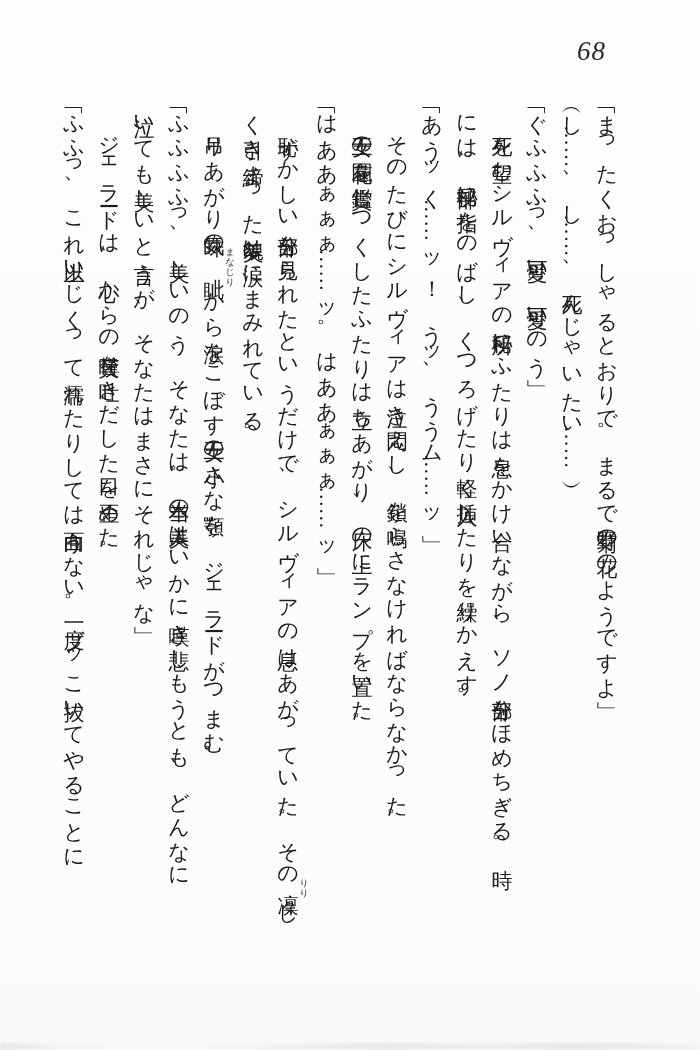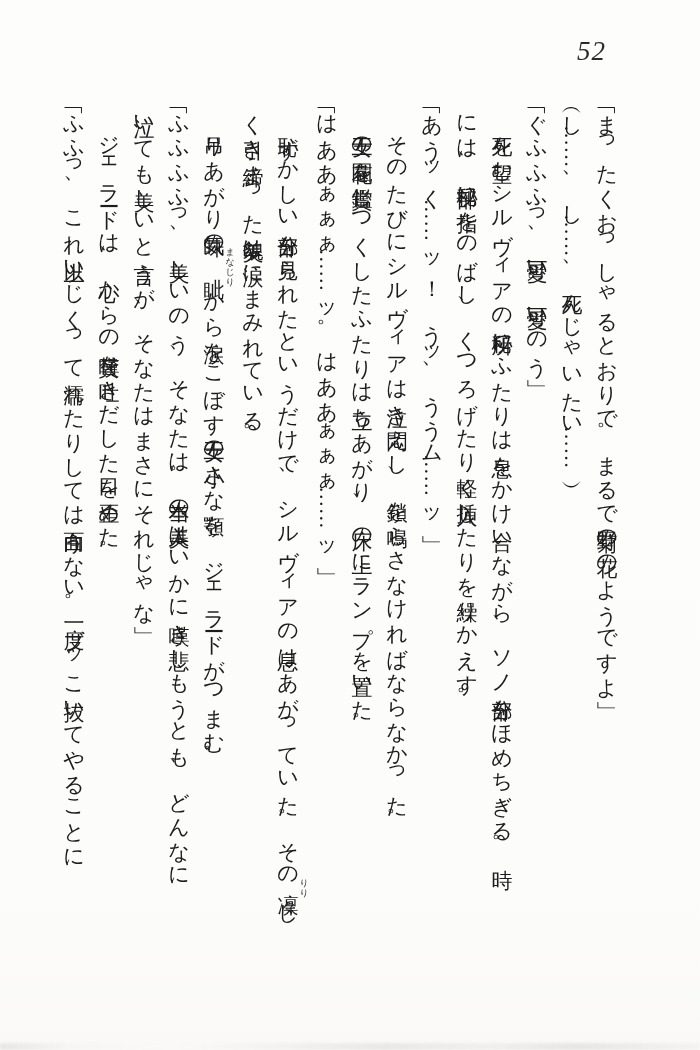--- a/index.html
+++ b/index.html
@@ -69,21 +69,21 @@
       rgba(60,60,60,0.05) 70%,
       rgba(60,60,60,0.10) 82%,
       rgba(60,60,60,0.03) 100%);
     filter: blur(1.5px);
   }
 </style>
 </head>
 <body>
 
 <div class="page">
-  <div class="page-number">52</div>
+  <div class="page-number">68</div>
 
   <div class="text-block">
       <p class="line">「まったくおっしゃるとおりで。まるで野菊の花のようですよ」</p>
       <p class="line">（し……、し……、死んじゃいたい……）</p>
       <p class="line">「ぐふふふっ、可愛い。可愛いのう」</p>
       <p class="line indent">死を望むシルヴィアの秘所にふたりは息をかけ合いながら、ソノ部分をほめちぎる。時</p>
       <p class="line">には、秘部に指をのばし、くつろげたり軽く挿入したりを繰りかえす。</p>
       <p class="line">「あうッく……ッ！　うッ、ううム……ッ」</p>
       <p class="line indent">そのたびにシルヴィアは泣き悶えし、鎖を鳴らさなければならなかった。</p>
       <p class="line indent">王女の花園を鑑賞しつくしたふたりは立ちあがり、床の上にランプを置いた。</p>

